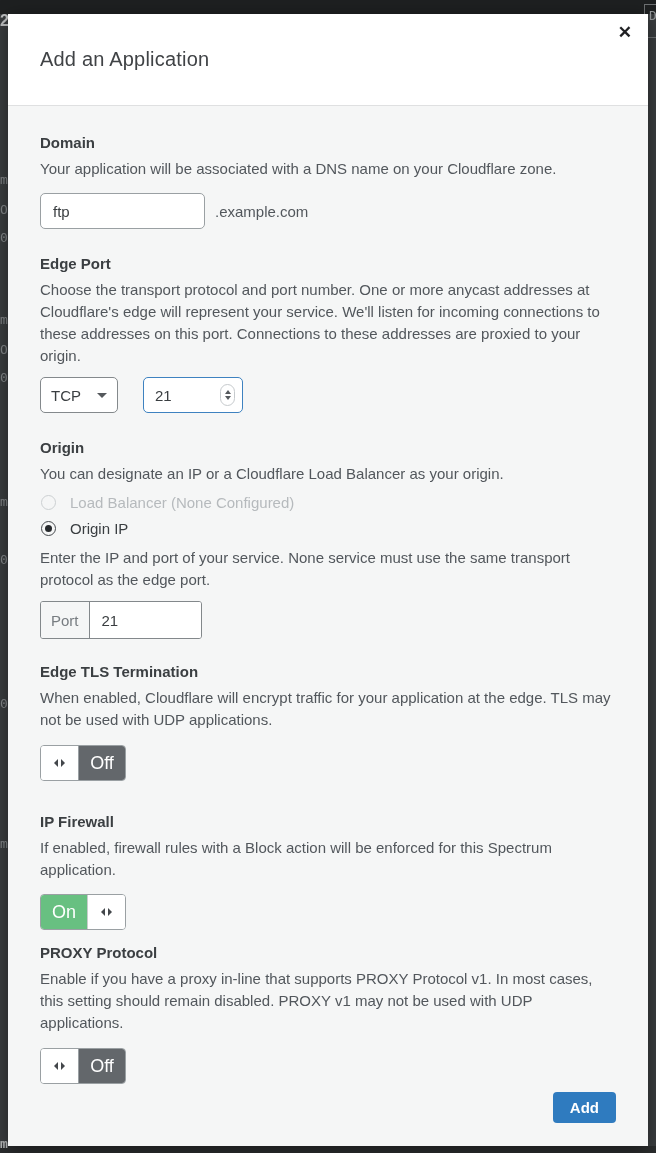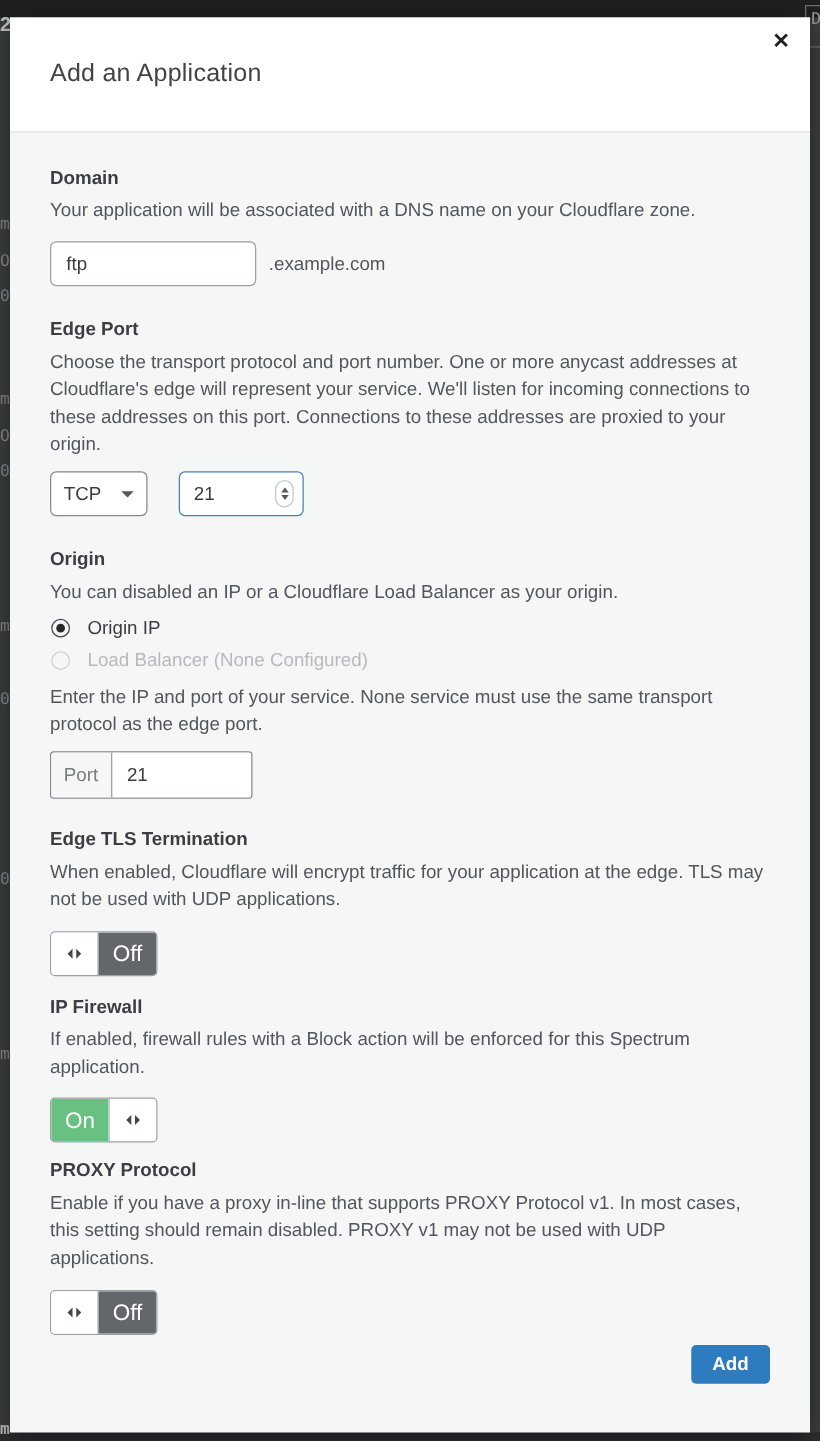--- a/index.html
+++ b/index.html
@@ -51,21 +51,21 @@
     position:absolute;top:8px;right:14px;
     background:none;border:none;cursor:pointer;
     font-size:17px;font-weight:700;color:#1f2023;line-height:1;
     padding:2px;
   }
   .modal-body{flex:1;padding:28px 32px 0;overflow:hidden;}
   .section-label{font-size:15px;font-weight:700;color:#3b3f42;line-height:18px;margin-bottom:6px;}
   .section-desc{font-size:15px;color:#52575c;line-height:22px;}
   .mt-26{margin-top:26px;}
   .mt-24{margin-top:24px;}
-  .mt-20{margin-top:16px;}
+  .mt-20{margin-top:32px;}
   .mt-18{margin-top:14px;}
   .row{display:flex;align-items:center;}
   
   .domain-row{margin-top:13px;}
   .text-input{
     height:36px;border:1px solid #9aa0a3;border-radius:5px;background:#fff;
     font-family:"Liberation Sans",sans-serif;font-size:15px;color:#3a3e41;
     padding:0 12px;outline:none;
   }
   .domain-input{width:165px;}
@@ -202,29 +202,29 @@
           <span class="spinner">
             <span class="tri-up"></span>
             <span class="tri-down"></span>
           </span>
         </div>
       </div>
     </div>
 
     <div class="section mt-26">
       <div class="section-label">Origin</div>
-      <p class="section-desc">You can disabled an IP or a Cloudflare Load Balancer as your origin.</p>
+      <p class="section-desc">You can designate an IP or a Cloudflare Load Balancer as your origin.</p>
       <div class="radio-group">
+        <div class="radio-row disabled">
+          <span class="radio disabled"></span>
+          <span class="radio-label">Load Balancer (None Configured)</span>
+        </div>
         <div class="radio-row">
           <span class="radio selected"></span>
           <span class="radio-label">Origin IP</span>
-        </div>
-        <div class="radio-row disabled">
-          <span class="radio disabled"></span>
-          <span class="radio-label">Load Balancer (None Configured)</span>
         </div>
       </div>
       <p class="section-desc origin-desc2">Enter the IP and port of your service. None service must use the same transport protocol as the edge port.</p>
       <div class="row group-row">
         <div class="input-group port-group">
           <span class="input-prefix">Port</span>
           <input class="group-input" type="text" value="21" style="">
         </div>
       </div>
     </div>

